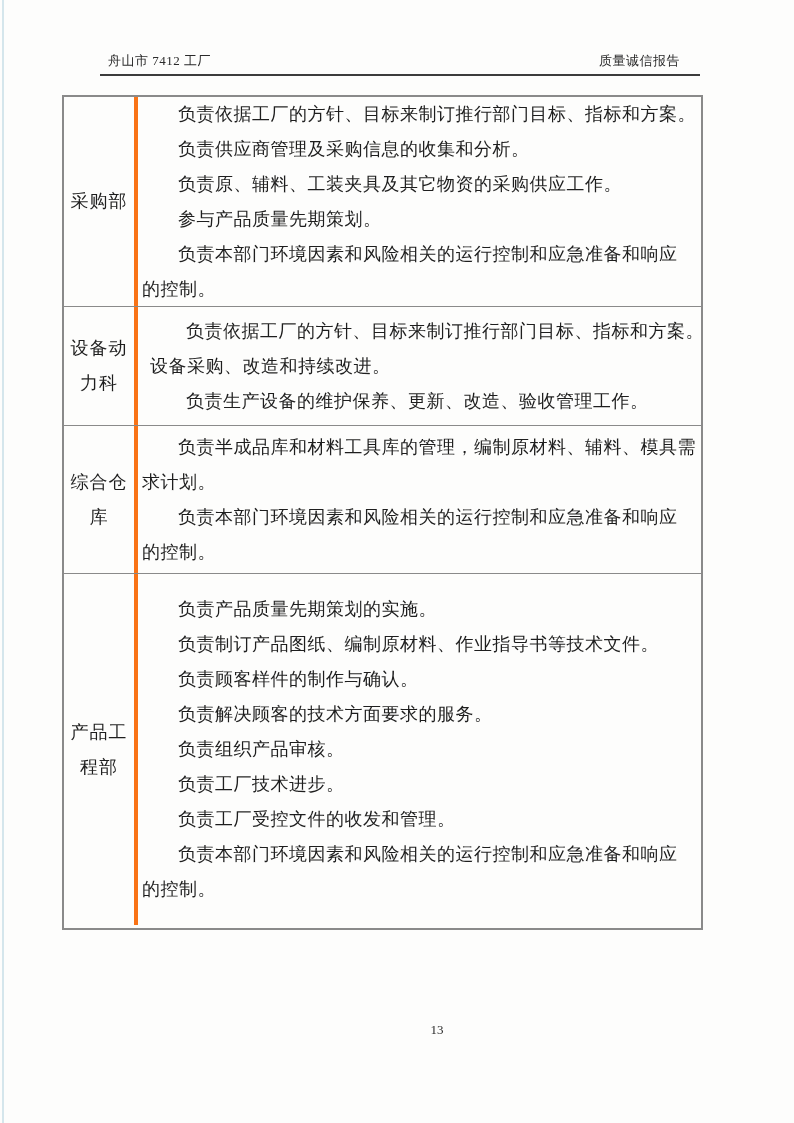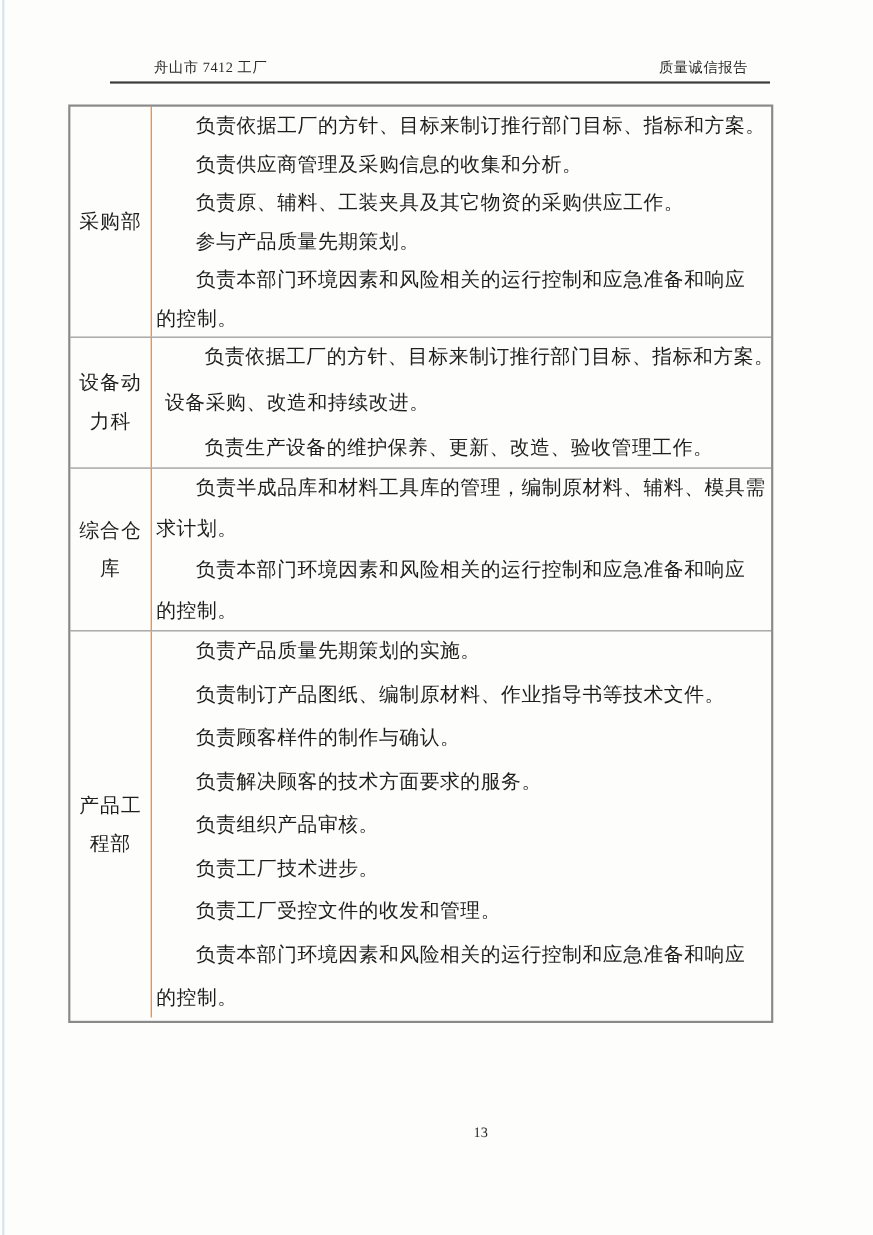--- a/index.html
+++ b/index.html
@@ -34,21 +34,21 @@
     width: 600px;
     display: flex;
     justify-content: space-between;
     align-items: flex-end;
     font-size: 13px;
     letter-spacing: 0.5px;
     color: #2a2a2a;
     border-bottom: 2px solid #3c3c3c;
     padding-bottom: 4px;
   }
-  .header .h-left { padding-left: 8px; margin-left: 32px; }
+  .header .h-left { padding-left: 8px; }
   .header .h-right { padding-right: 20px; }
 
   
   .resp-table {
     position: absolute;
     left: 62px;
     top: 95px;
     width: 641px;
     height: 835px;
     border: 2px solid #8a8a8a;
@@ -57,35 +57,35 @@
   }
   .t-row {
     display: flex;
     border-bottom: 1px solid #8a8a8a;
     box-sizing: border-box;
   }
   .t-row:last-child { border-bottom: none; }
   .dept-cell {
     width: 74px;
     min-width: 74px;
-    border-right: 1px solid #f97316;
+    border-right: 4px solid #f97316;
     box-sizing: border-box;
     display: flex;
     flex-direction: column;
     justify-content: center;
     align-items: center;
     font-size: 18px;
     line-height: 35px;
     letter-spacing: 1px;
   }
   .duties-cell {
     flex: 1;
     display: flex;
     flex-direction: column;
-    justify-content: space-between;
+    justify-content: center;
     padding: 0 6px 0 4px;
     box-sizing: border-box;
     overflow: hidden;
   }
   .duty-line {
     font-size: 18px;
     line-height: 35px;
     white-space: nowrap;
     letter-spacing: 0.5px;
   }

